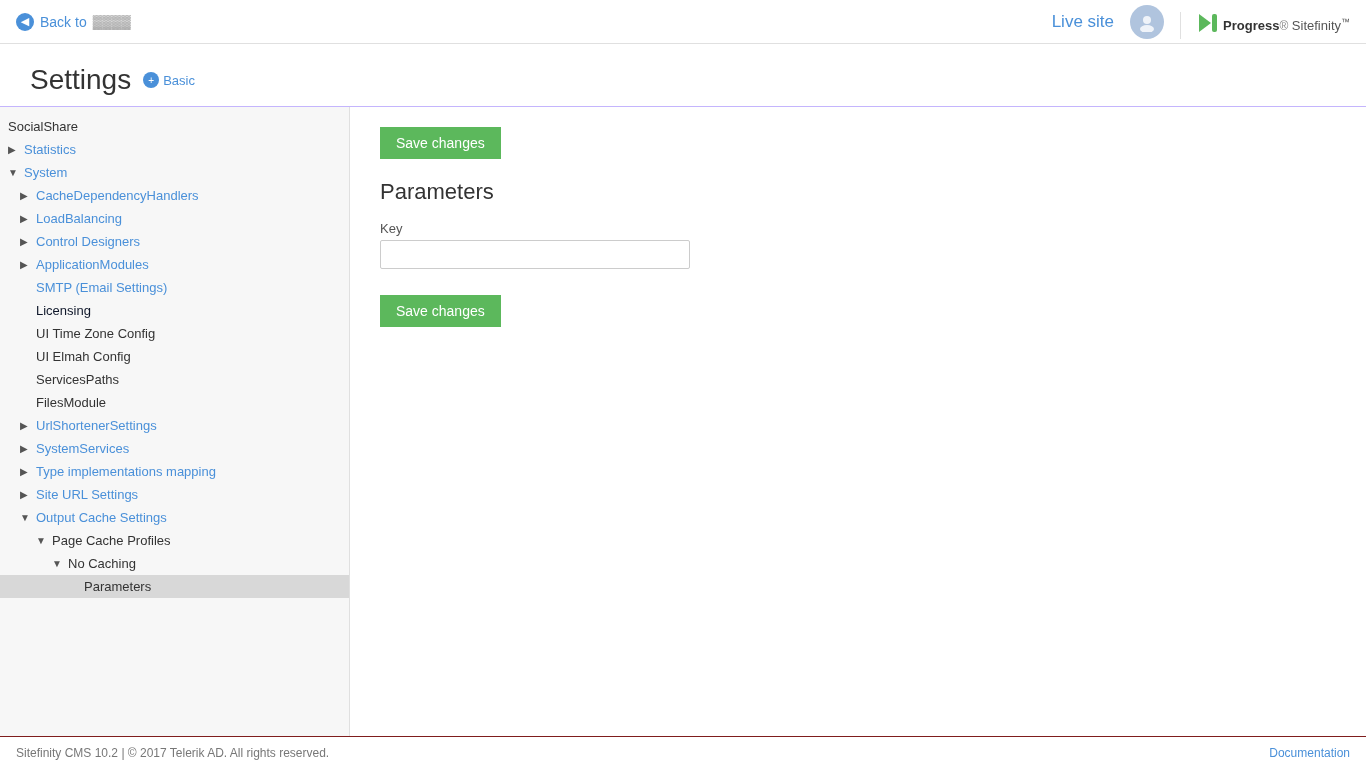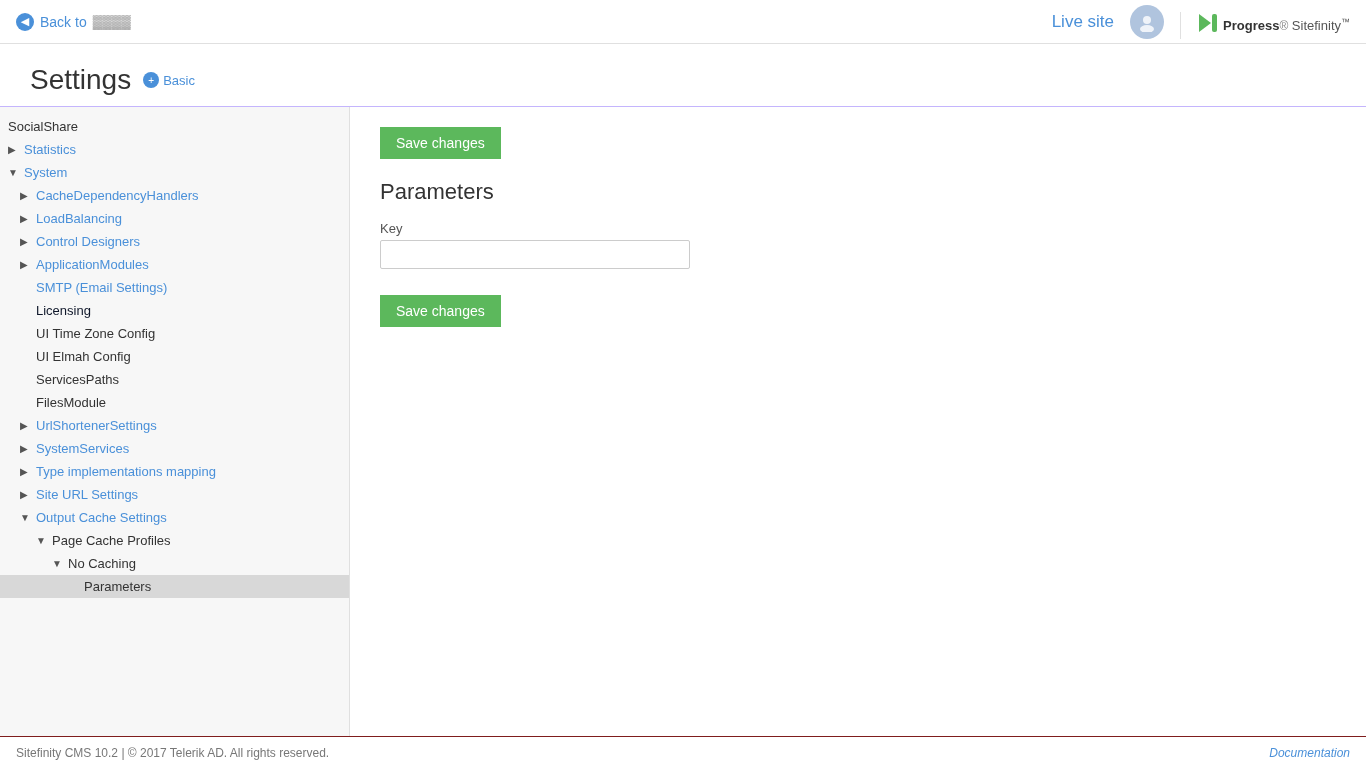--- a/index.html
+++ b/index.html
@@ -203,21 +203,20 @@
       justify-content: space-between;
       padding: 0 16px;
       font-size: 12px;
       color: #777;
       flex-shrink: 0;
     }
     .footer-link {
       color: #4a90d9;
       text-decoration: none;
       cursor: pointer;
-      font-style: italic;
     }
 
     
     .progress-logo {
       display: flex;
       align-items: center;
       gap: 4px;
     }
     .progress-green-icon {
       color: #5cb85c;

